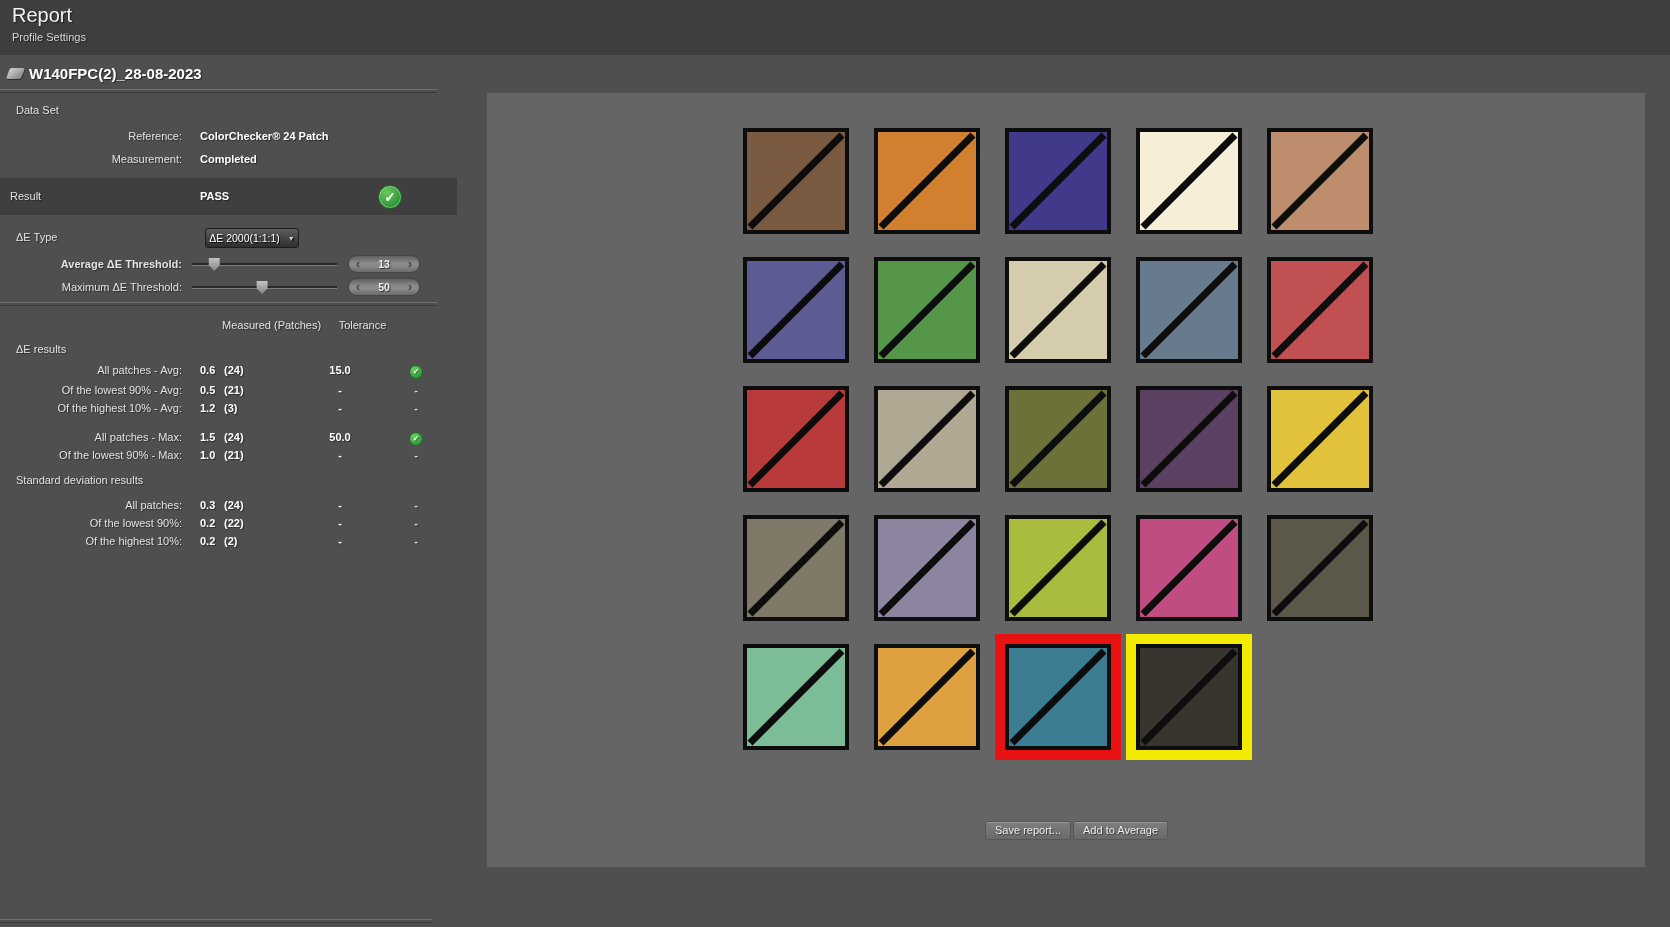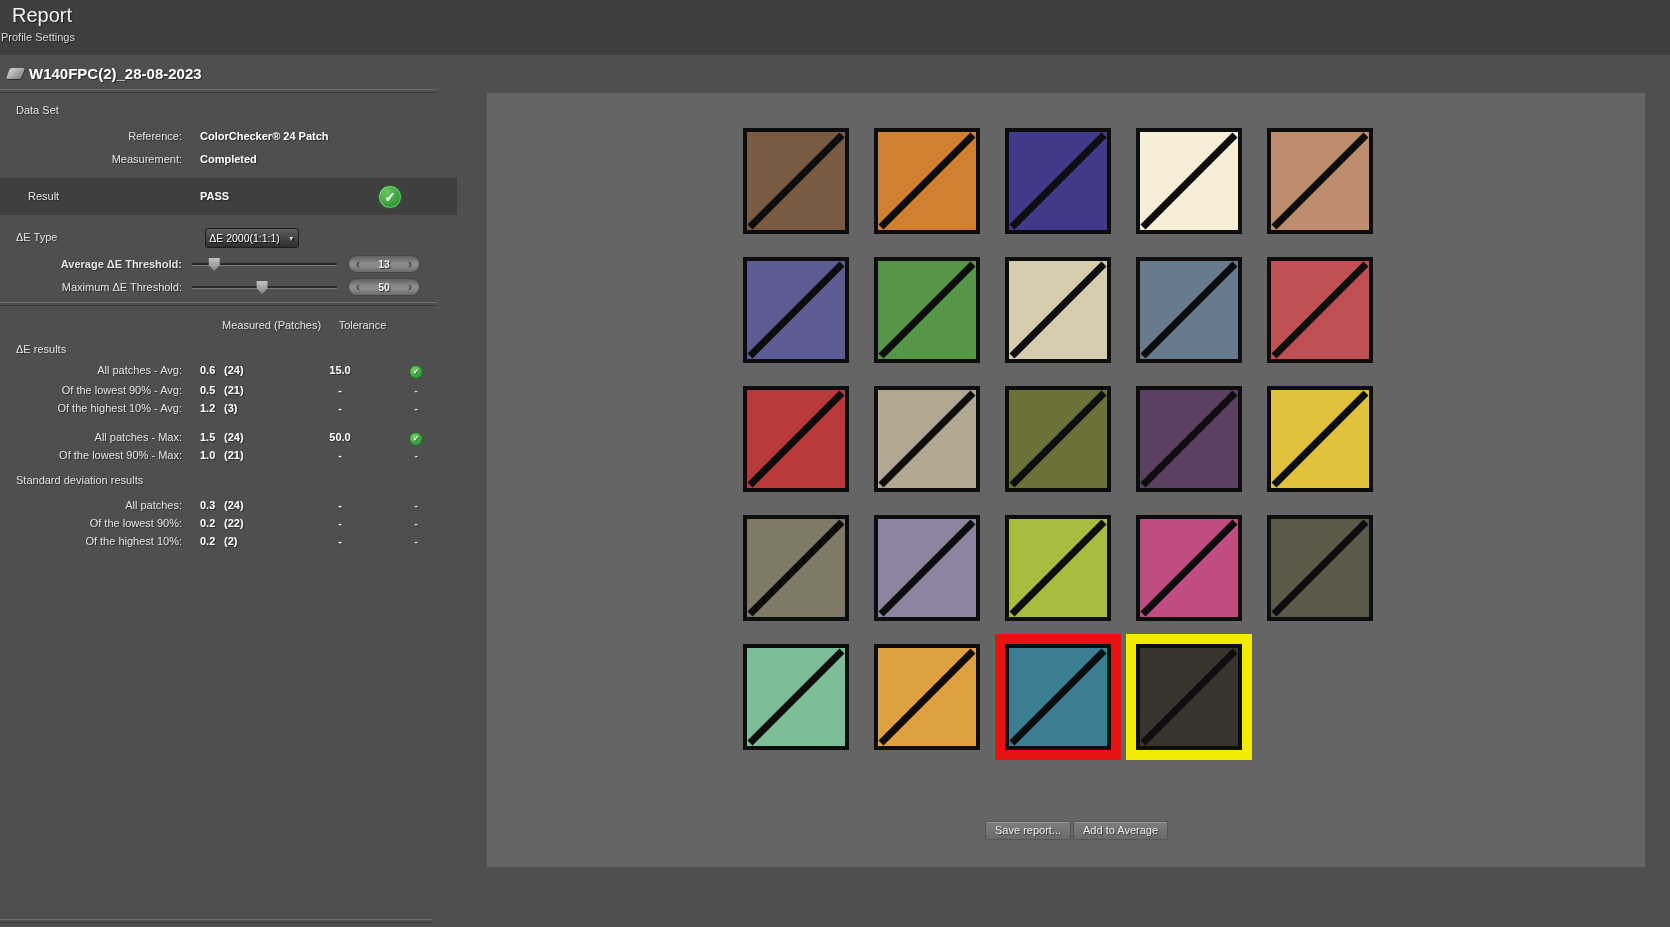--- a/index.html
+++ b/index.html
@@ -6,21 +6,21 @@
   body{
     width:1670px;height:927px;position:relative;overflow:hidden;
     background:#4f4f4f;
     font-family:"Liberation Sans", sans-serif;
     -webkit-font-smoothing:antialiased;
   }
   .abs{position:absolute;}
   
   .topbar{left:0;top:0;width:1670px;height:55px;background:#3e3e3e;}
   .app-title{left:12px;top:4px;font-size:20px;color:#f2f2f2;text-shadow:1px 1px 1px rgba(0,0,0,.5);}
-  .app-subtitle{left:1px;top:31px;font-size:11px;color:#d8d8d8;text-shadow:1px 1px 1px rgba(0,0,0,.5);}
+  .app-subtitle{left:12px;top:31px;font-size:11px;color:#d8d8d8;text-shadow:1px 1px 1px rgba(0,0,0,.5);}
   
   .lp-text{font-size:11px;color:#e3e3e3;text-shadow:1px 1px 1px rgba(0,0,0,.45);line-height:15px;}
   .profile-row{left:8px;top:63px;height:20px;display:flex;align-items:center;gap:6px;}
   .profile-icon{width:15px;height:11px;background:linear-gradient(135deg,#d6d6d6,#7e7e7e);transform:skewX(-20deg);border-radius:2px;box-shadow:1px 1px 0 #2c2c2c;}
   .profile-name{font-size:15px;font-weight:bold;color:#ffffff;text-shadow:1px 1px 1px rgba(0,0,0,.55);}
   .sep{height:2px;border-top:1px solid #6e6e6e;border-bottom:1px solid #3a3a3a;}
   .lbl-right{position:absolute;left:0;width:182px;text-align:right;}
   .val-bold{position:absolute;left:200px;font-weight:bold;color:#fff;}
   
   .result-band{left:0;top:178px;width:457px;height:37px;background:#3f3f3f;}
@@ -88,21 +88,21 @@
 <div class="abs lp-text" style="left:0;top:129px;width:437px;height:15px;padding-left:45px;">
   <span class="lbl-right">Reference:</span>
   <span class="val-bold">ColorChecker® 24 Patch</span>
 </div>
 <div class="abs lp-text" style="left:0;top:152px;width:437px;height:15px;">
   <span class="lbl-right">Measurement:</span>
   <span class="val-bold">Completed</span>
 </div>
 
 <div class="abs result-band">
-  <span class="lp-text" style="position:absolute;left:28px;top:11px;">Result</span>
+  <span class="lp-text" style="position:absolute;left:10px;top:11px;">Result</span>
   <span class="lp-text" style="position:absolute;left:200px;top:11px;font-weight:bold;color:#fff;">PASS</span>
   <span class="pass-icon"></span>
 </div>
 
 <div class="abs lp-text" style="left:16px;top:230px;">ΔE Type</div>
 <div class="abs dropdown">
   <span>ΔE 2000(1:1:1)</span>
   <span class="dd-arrow">▼</span>
 </div>
 

